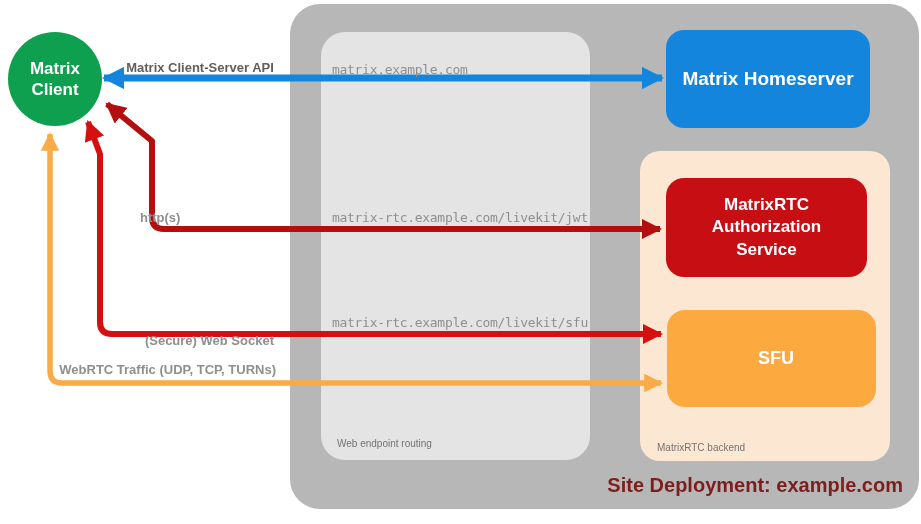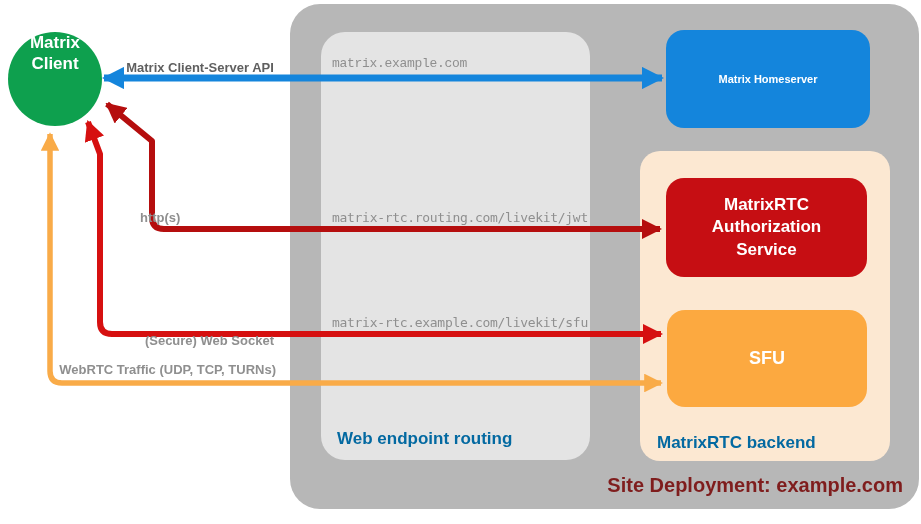--- a/index.html
+++ b/index.html
@@ -8,41 +8,41 @@
     font-family:"Liberation Sans",sans-serif;background:#ffffff;
   }
   .abs{position:absolute;}
   
   .site-box{left:290px;top:4px;width:629px;height:505px;background:#b7b7b7;border-radius:30px;}
   .routing-box{left:321px;top:32px;width:269px;height:428px;background:#e4e4e4;border-radius:24px;}
   .backend-box{left:640px;top:151px;width:250px;height:310px;background:#fce8d2;border-radius:20px;}
   
   .node{display:flex;align-items:center;justify-content:center;text-align:center;
         color:#ffffff;font-weight:bold;border-radius:18px;line-height:1.3;}
-  .homeserver{left:666px;top:30px;width:204px;height:98px;background:#1485dc;font-size:11px;}
+  .homeserver{left:666px;top:30px;width:204px;height:98px;background:#1485dc;font-size:19px;}
   .auth{left:666px;top:178px;width:201px;height:99px;background:#c60e13;font-size:17px;padding:0 20px;box-sizing:border-box;}
-  .sfu{left:667px;top:310px;width:200px;height:97px;background:#fca940;font-size:18px;}
+  .sfu{left:667px;top:310px;width:200px;height:97px;background:#fca940;font-size:18px;padding-left:9px;}
   .client-circle{left:8px;top:32px;width:94px;height:94px;background:#0ea04e;border-radius:50%;
-        display:flex;justify-content:center;text-align:center;
+        display:flex;align-items:center;justify-content:center;text-align:center;
         color:#fff;font-weight:bold;font-size:17px;line-height:1.25;padding:0 10px;box-sizing:border-box;}
   
-  .section-title{position:absolute;font-weight:bold;font-size:17px;color:#0369a1;}
+  .section-title{position:absolute;font-weight:normal;font-size:10px;color:#737373;}
   .routing-title{left:16px;bottom:11px;}
   .backend-title{left:17px;bottom:8px;text-align:right;}
   .site-title{position:absolute;right:16px;bottom:12px;font-weight:bold;font-size:20px;color:#7f1d1d;}
   
   .conn-label{position:absolute;font-size:13px;font-weight:bold;color:#8f8f8f;}
   .api-label{left:120px;top:60px;width:160px;text-align:center;color:#5f5f5f;}
   .http-label{left:140px;top:210px;width:134px;text-align:left;}
   .ws-label{left:140px;top:314px;width:134px;text-align:right;margin-top:19px;}
   .webrtc-label{left:50px;top:362px;width:226px;text-align:right;}
   
   .url{position:absolute;font-family:"DejaVu Sans Mono","Liberation Mono",monospace;
        font-size:13px;letter-spacing:-0.3px;color:#8f8f8f;}
-  .url0{left:332px;top:56px;font-family:Liberation Mono, monospace;}
+  .url0{left:332px;top:62px;}
   .url1{left:332px;top:210px;}
   .url2{left:332px;top:315px;}
   .arrows{position:absolute;left:0;top:0;width:921px;height:524px;pointer-events:none;}
 </style>
 </head>
 <body>
 
 <div class="canvas">
 
   <div class="abs site-box">
@@ -97,16 +97,16 @@
 
     <path d="M 50,134 L 50,371 Q 50,383 62,383 L 661,383" fill="none" stroke-width="5.5" stroke-linejoin="round" marker-start="url(#ah-orange)" marker-end="url(#ah-orange)" stroke="#f9ab48"></path>
   </svg>
 
   <div class="conn-label api-label">Matrix Client-Server API</div>
   <div class="conn-label http-label">http(s)</div>
   <div class="conn-label ws-label">(Secure) Web Socket</div>
   <div class="conn-label webrtc-label">WebRTC Traffic (UDP, TCP, TURNs)</div>
 
   <div class="url url0">matrix.example.com</div>
-  <div class="url url1">matrix-rtc.routing.com/livekit/jwt</div>
+  <div class="url url1">matrix-rtc.example.com/livekit/jwt</div>
   <div class="url url2">matrix-rtc.example.com/livekit/sfu</div>
 
 </div>
 
 </body></html>

